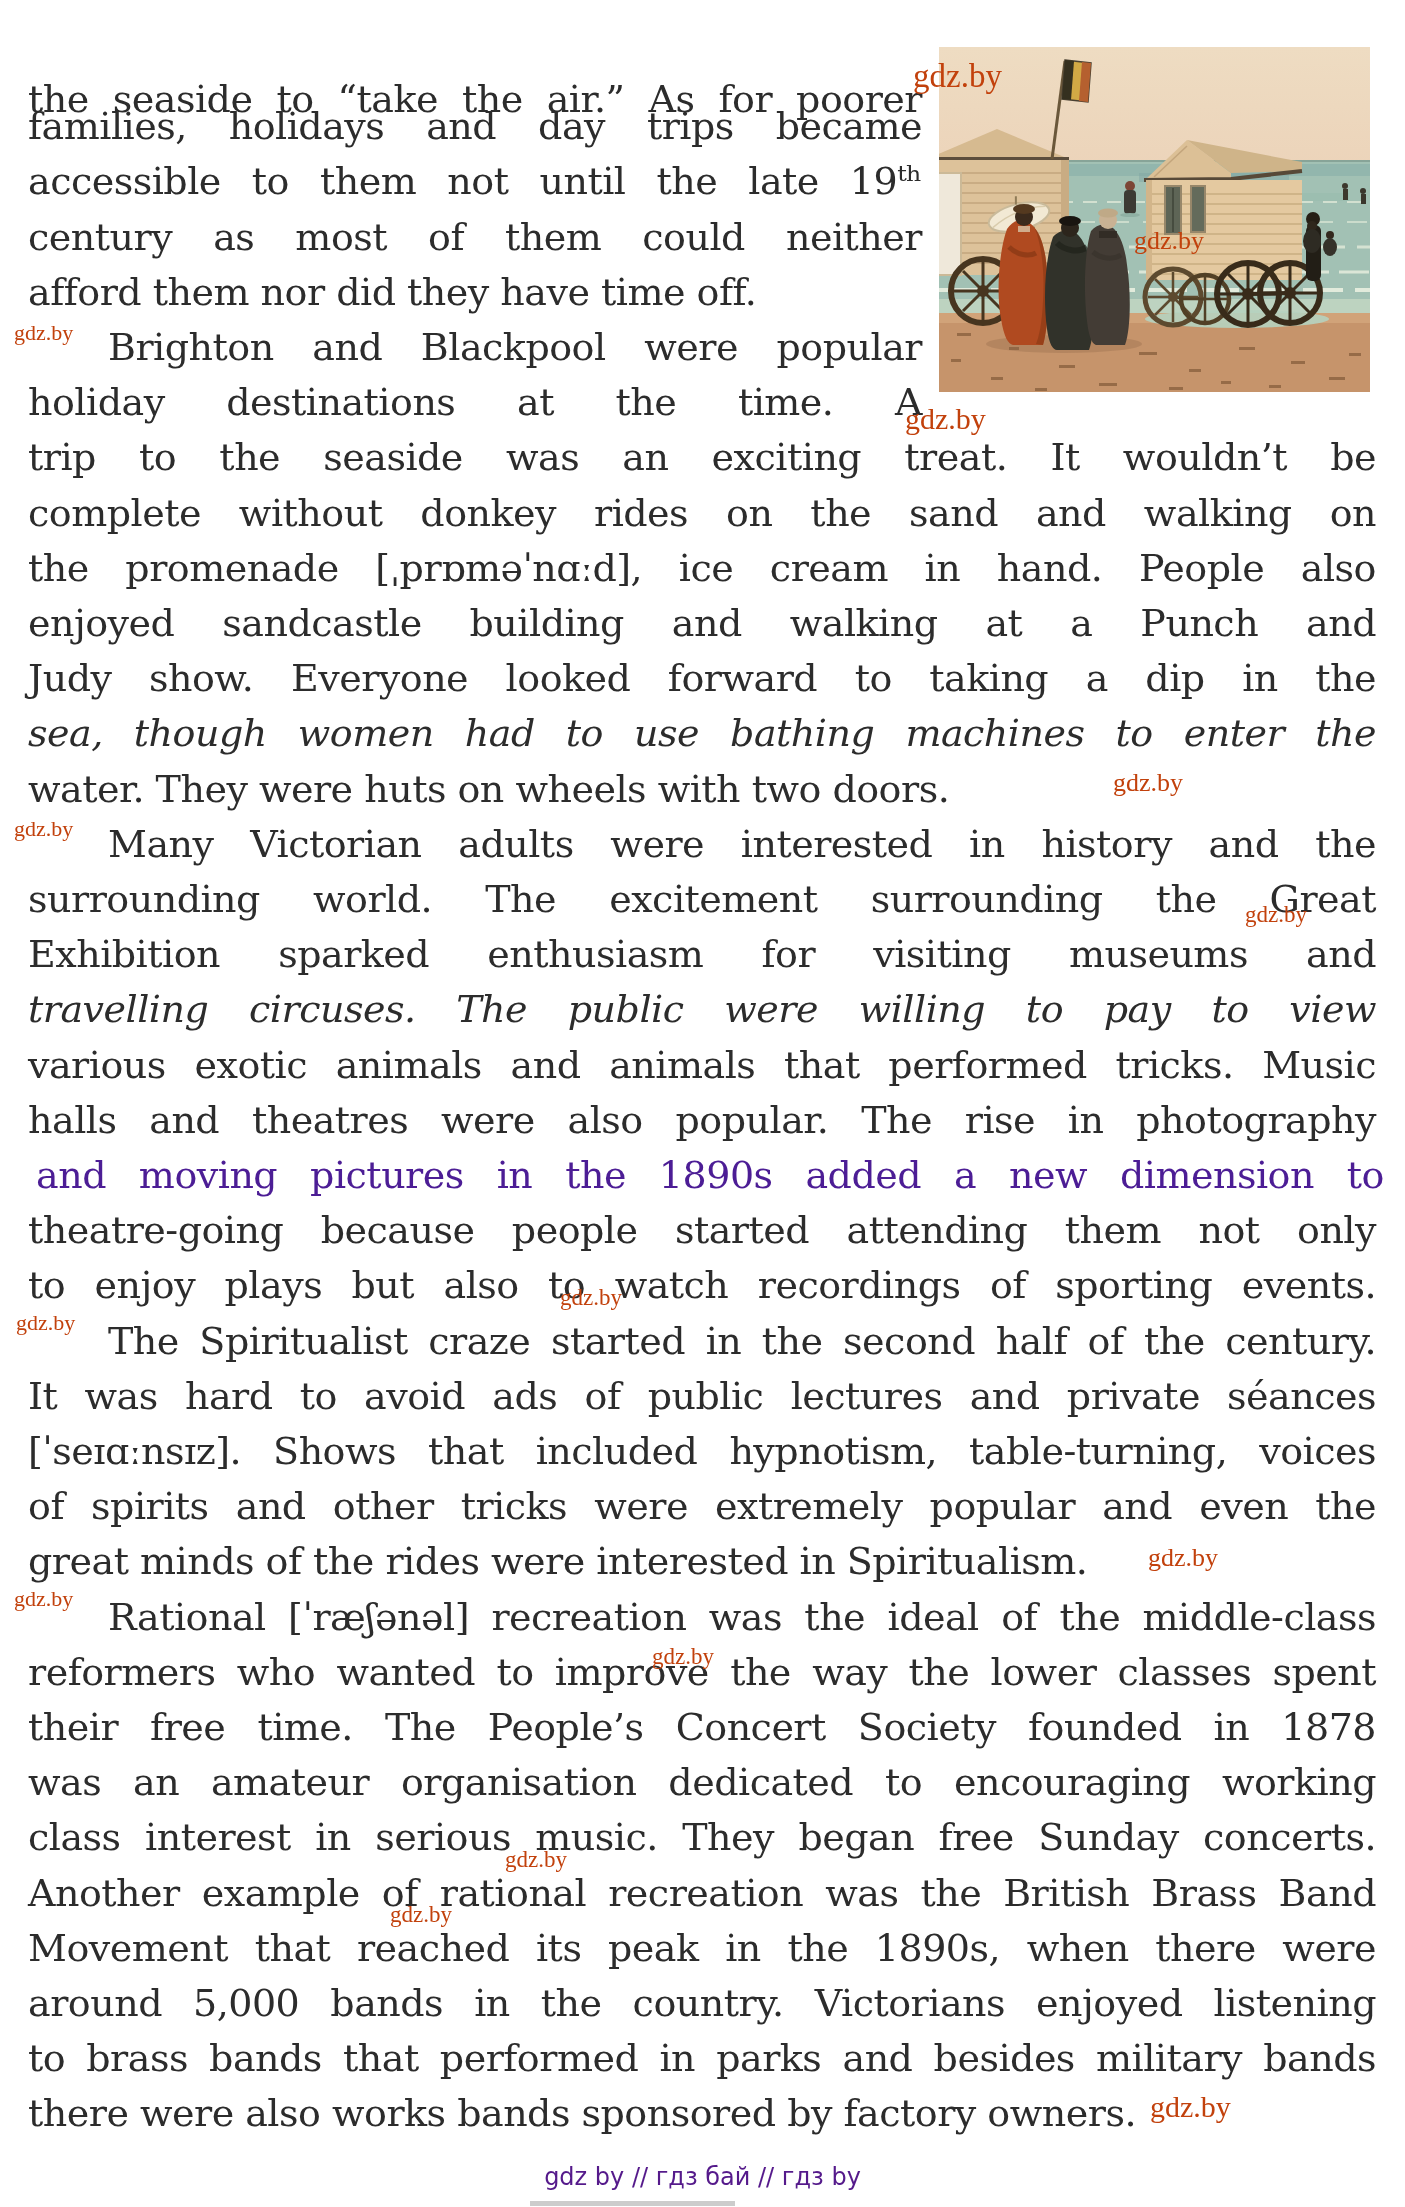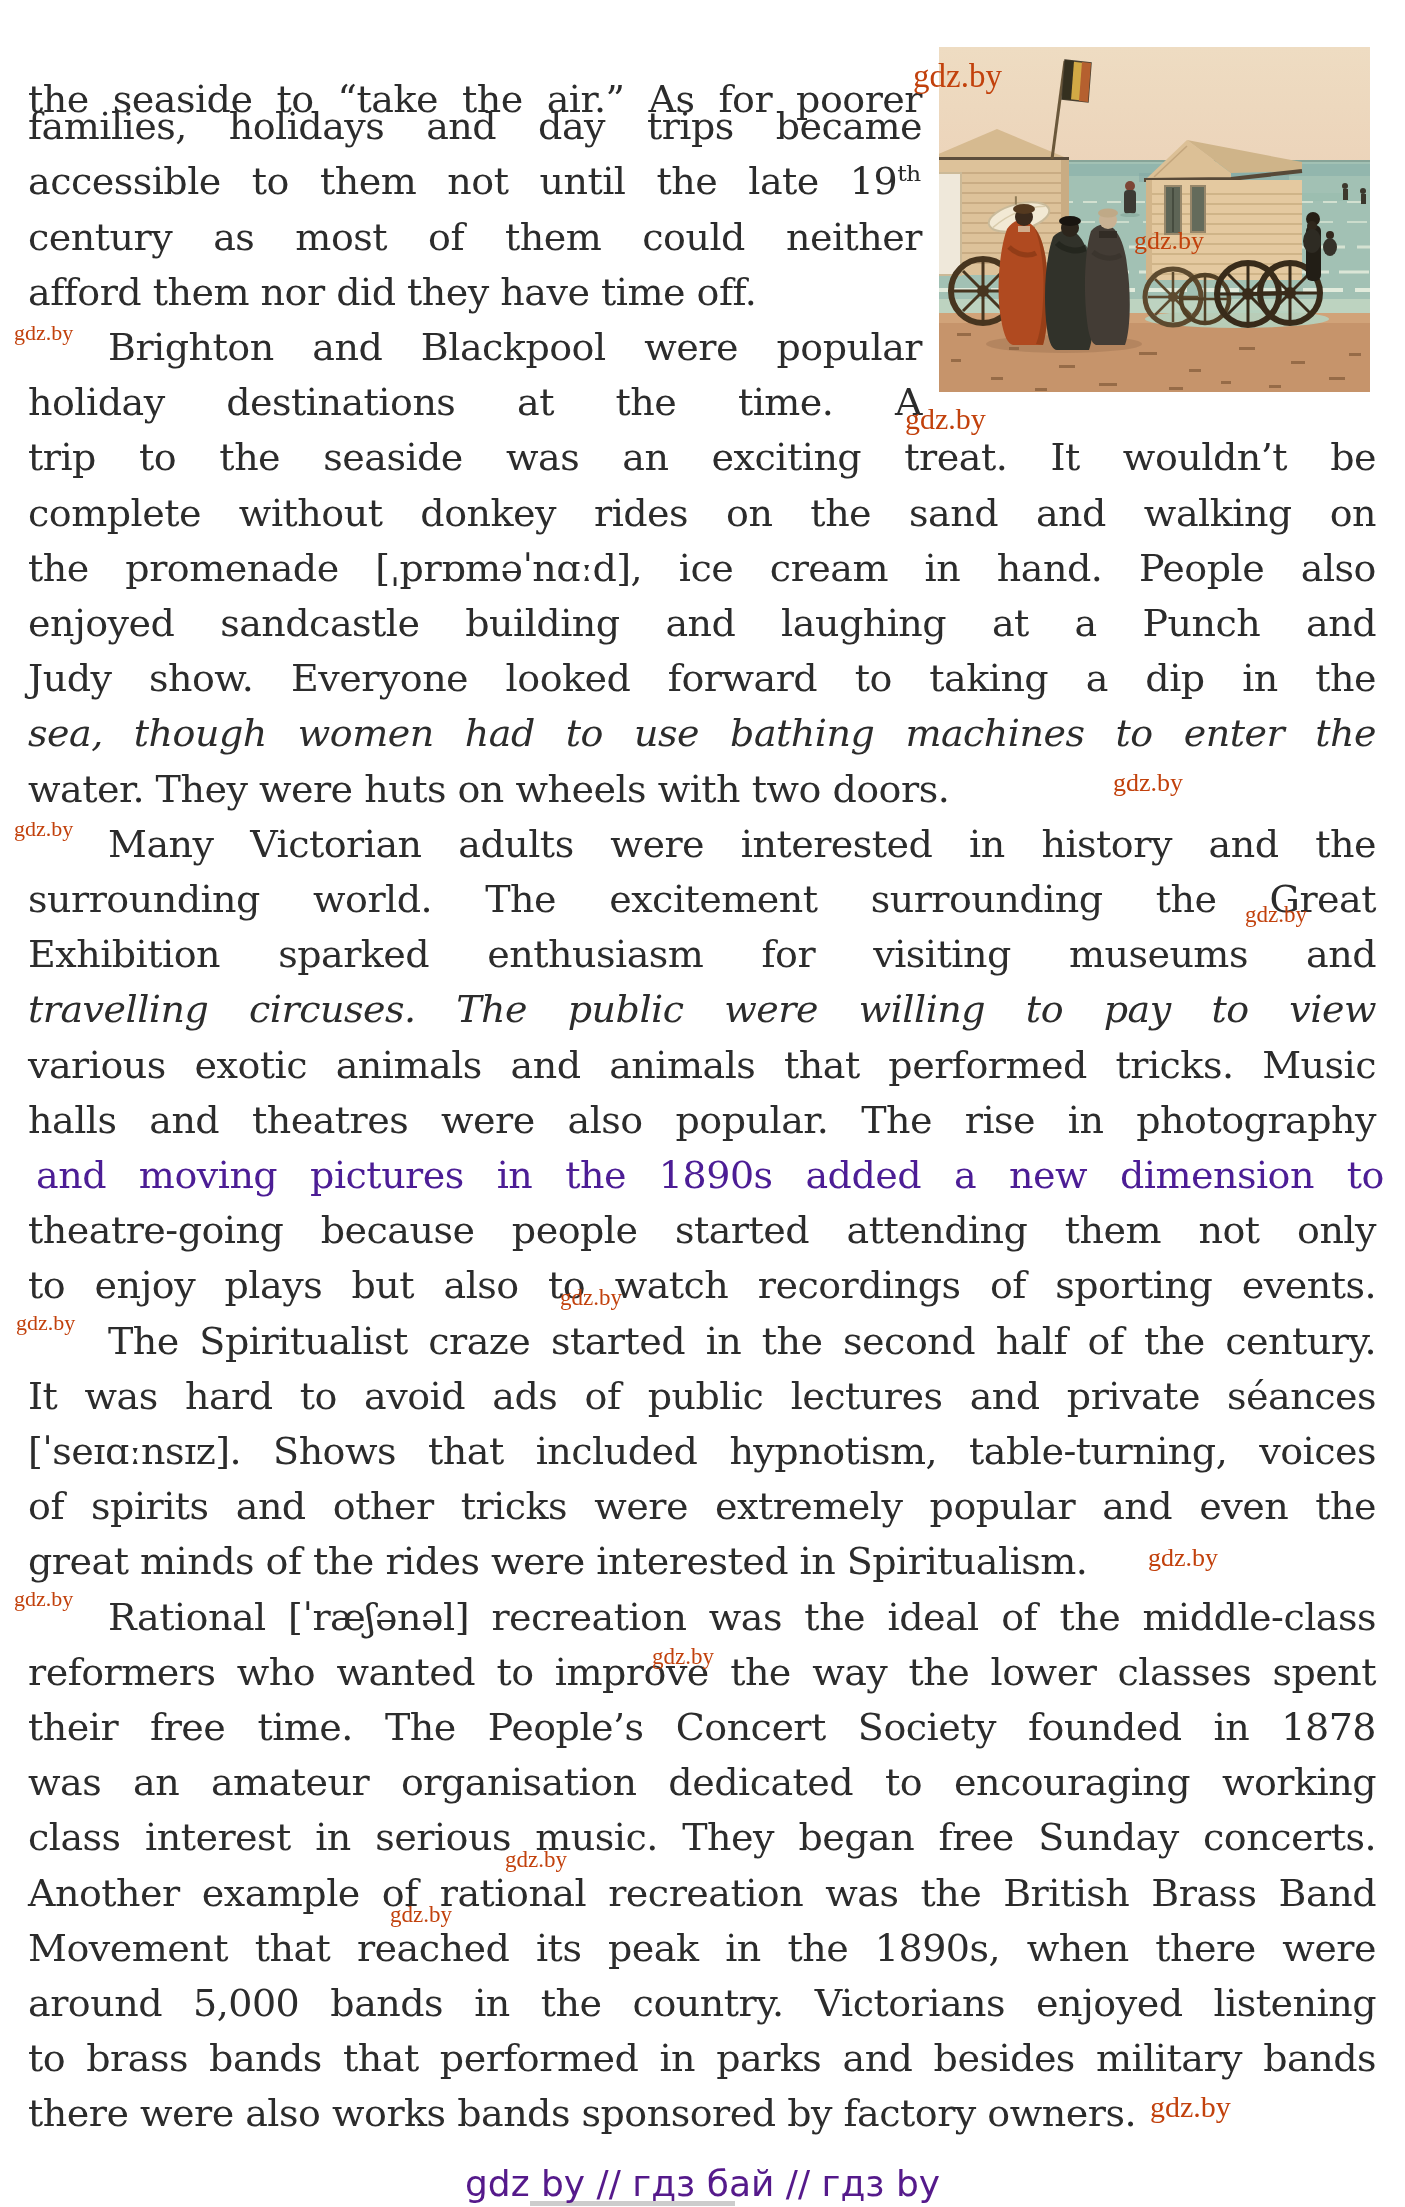--- a/index.html
+++ b/index.html
@@ -9,21 +9,21 @@
     overflow:hidden;
   }
   .top-banner {
     position:absolute; top:5px; left:0; width:100%; text-align:center;
     font-family:"DejaVu Sans","Liberation Sans",sans-serif;
     font-size:31px; font-weight:400;
   }
   .bottom-banner {
     position:absolute; top:2163px; left:0; width:100%; text-align:center;
     font-family:"DejaVu Sans","Liberation Sans",sans-serif;
-    font-size:36px;
+    font-size:24px;
   }
   .line {
     position:absolute;
     font-size:38px; line-height:55px; letter-spacing:-0.5px;
     color:#2c2c2c; text-align:left;
   }
   .line.j { text-align:justify; text-align-last:justify; }
   .wm {
     position:absolute;
     font-family:Liberation Serif, serif;
@@ -237,21 +237,21 @@
       <div class="line j" style="top: 44px; left: 28px; width: 894px; color: rgb(44, 44, 44); margin-top: 28px;">the seaside to “take the air.” As for poorer</div>
       <div class="line j" style="top: 99px; left: 28px; width: 894px; color: rgb(44, 44, 44);">families, holidays and day trips became</div>
       <div class="line j" style="top: 154px; left: 28px; width: 894px; color: rgb(44, 44, 44);">accessible to them not until the late 19ᵗʰ</div>
       <div class="line j" style="top: 210px; left: 28px; width: 894px; color: rgb(44, 44, 44);">century as most of them could neither</div>
       <div class="line" style="top: 265px; left: 28px; width: 894px; color: rgb(44, 44, 44);">afford them nor did they have time off.</div>
       <div class="line j" style="top: 320px; left: 28px; width: 894px; color: rgb(44, 44, 44); text-indent: 80px;">Brighton and Blackpool were popular</div>
       <div class="line j" style="top: 375px; left: 28px; width: 894px; color: rgb(44, 44, 44);">holiday destinations at the time. A</div>
       <div class="line j" style="top: 430px; left: 28px; width: 1348px; color: rgb(44, 44, 44);">trip to the seaside was an exciting treat. It wouldn’t be</div>
       <div class="line j" style="top: 486px; left: 28px; width: 1348px; color: rgb(44, 44, 44);">complete without donkey rides on the sand and walking on</div>
       <div class="line j" style="top: 541px; left: 28px; width: 1348px; color: rgb(44, 44, 44);">the promenade [ˌprɒməˈnɑːd], ice cream in hand. People also</div>
-      <div class="line j" style="top: 596px; left: 28px; width: 1348px; color: rgb(44, 44, 44);">enjoyed sandcastle building and laughing at a Punch and</div>
+      <div class="line j" style="top: 596px; left: 28px; width: 1348px; color: rgb(44, 44, 44);">enjoyed sandcastle building and walking at a Punch and</div>
       <div class="line j" style="top: 651px; left: 28px; width: 1348px; color: rgb(44, 44, 44);">Judy show. Everyone looked forward to taking a dip in the</div>
       <div class="line j" style="top: 706px; left: 28px; width: 1348px; color: rgb(44, 44, 44); font-style: italic;">sea, though women had to use bathing machines to enter the</div>
       <div class="line" style="top: 762px; left: 28px; width: 1348px; color: rgb(44, 44, 44);">water. They were huts on wheels with two doors.</div>
       <div class="line j" style="top: 817px; left: 28px; width: 1348px; color: rgb(44, 44, 44); text-indent: 80px;">Many Victorian adults were interested in history and the</div>
       <div class="line j" style="top: 872px; left: 28px; width: 1348px; color: rgb(44, 44, 44);">surrounding world. The excitement surrounding the Great</div>
       <div class="line j" style="top: 927px; left: 28px; width: 1348px; color: rgb(44, 44, 44);">Exhibition sparked enthusiasm for visiting museums and</div>
       <div class="line j" style="top: 982px; left: 28px; width: 1348px; color: rgb(44, 44, 44); font-style: italic;">travelling circuses. The public were willing to pay to view</div>
       <div class="line j" style="top: 1038px; left: 28px; width: 1348px; color: rgb(44, 44, 44);">various exotic animals and animals that performed tricks. Music</div>
       <div class="line j" style="top: 1093px; left: 28px; width: 1348px; color: rgb(44, 44, 44);">halls and theatres were also popular. The rise in photography</div>
       <div class="line j" style="top: 1148px; left: 36px; width: 1348px; color: #4c1d95;">and moving pictures in the 1890s added a new dimension to</div>

